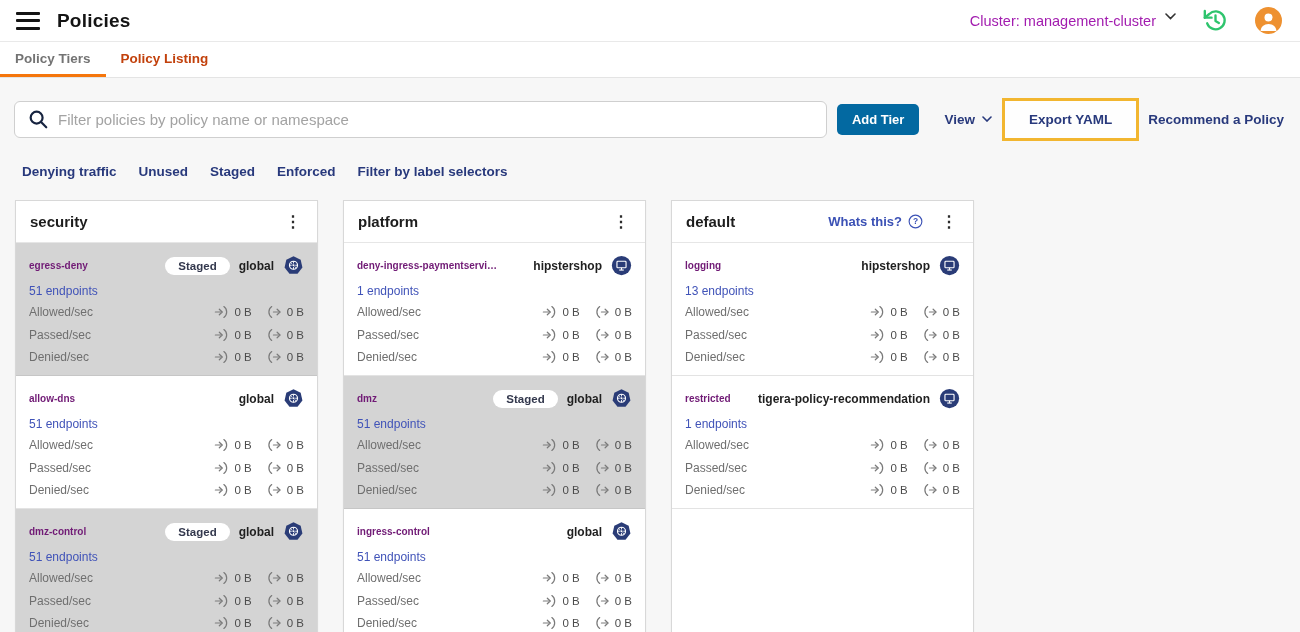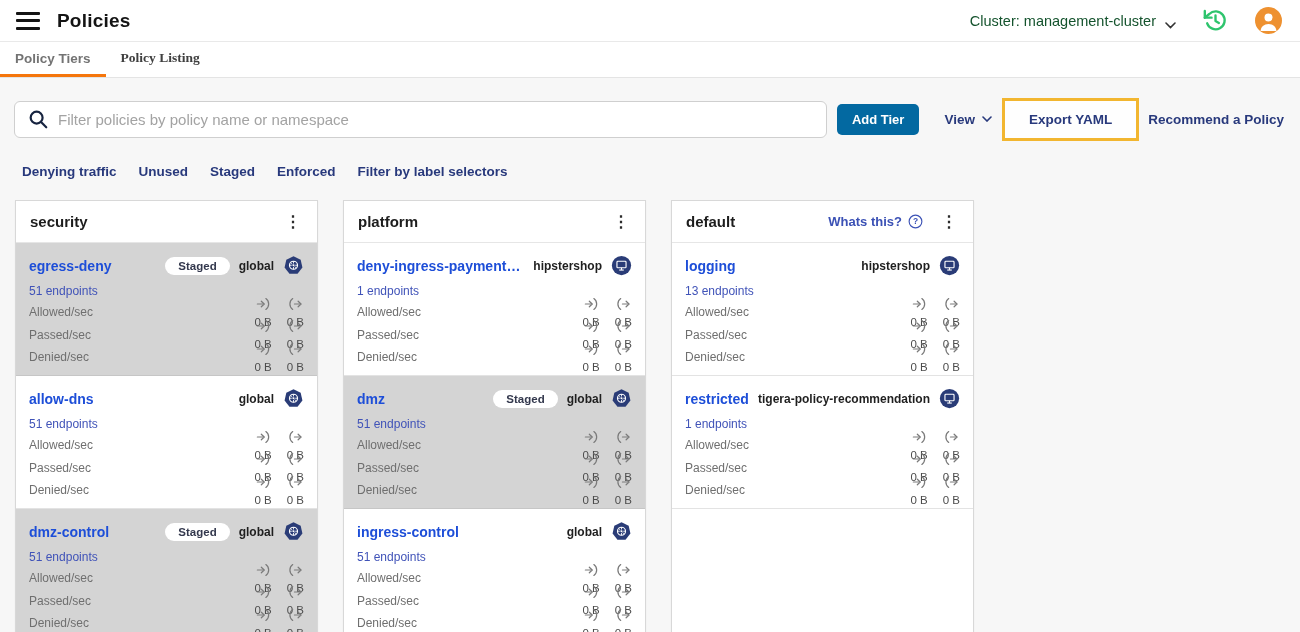--- a/index.html
+++ b/index.html
@@ -13,33 +13,33 @@
   
   .topbar {
     height: 41px; background: #fff;
     display: flex; align-items: center;
     padding: 0 18px 0 16px;
   }
   .hamburger { width: 24px; height: 18px; display: flex; flex-direction: column; justify-content: space-between; cursor: pointer; }
   .hamburger span { display: block; height: 3px; background: #141414; border-radius: 1px; }
   .app-title { font-size: 19px; font-weight: 800; color: #141414; margin-left: 17px; letter-spacing: .2px; }
   .topbar-right { margin-left: auto; display: flex; align-items: center; }
-  .cluster-select { display: flex; align-items: flex-end; gap: 9px; font-size: 14.5px; color: #14532d; cursor: pointer; }
+  .cluster-select { display: flex; align-items: flex-start; gap: 9px; font-size: 14.5px; color: #a21caf; cursor: pointer; }
   .icon-btn { margin-left: 26px; display: flex; align-items: center; cursor: pointer; }
   .avatar-wrap { width: 27px; height: 27px; border-radius: 50%; overflow: hidden; }
 
   
   .tabbar {
     height: 37px; background: #fff;
     border-top: 1px solid #e9e9e9; border-bottom: 1px solid #e4e4e4;
     display: flex; align-items: stretch;
   }
   .tab { display: flex; align-items: center; padding: 0 15px; font-size: 13.5px; font-weight: 700; cursor: pointer; border-bottom: 3px solid transparent; }
   .tab.active { color: #737373; border-bottom-color: #f5760c; }
-  .tab.inactive { color: #404040; font-family: Liberation Serif, serif; }
+  .tab.inactive { color: #c2410c; }
 
   
   .toolbar { display: flex; align-items: center; margin: 17px 16px 0 14px; height: 48px; }
   .search-box {
     width: 813px; height: 37px; background: #fff;
     border: 1px solid #cfcfcf; border-radius: 6px;
     display: flex; align-items: center; padding: 0 12px; gap: 9px;
   }
   .search-box input {
     border: none; outline: none; flex: 1; font-size: 15px;
@@ -75,33 +75,33 @@
     padding: 0 12px 0 14px; border-bottom: 1px solid #e6e6e6; background: #fff;
   }
   .tier-name { font-size: 15px; font-weight: 800; color: #1d1d1d; }
   .tier-header-right { display: flex; align-items: center; gap: 14px; }
   .whats-this { display: flex; align-items: center; gap: 6px; color: #3b51b5; font-size: 13px; font-weight: 600; cursor: pointer; }
   .kebab { font-size: 16px; font-weight: 700; color: #2b2b2b; cursor: pointer; line-height: 1; padding: 2px 4px; }
 
   .policy-card { padding: 12px 13px 11px 13px; border-bottom: 1px solid #e3e3e3; height: 133px; cursor: pointer; background: #fff; }
   .policy-card.staged { background: #d4d4d4; border-bottom-color: #c6c6c6; }
   .card-top { display: flex; align-items: center; }
-  .policy-name { font-size: 14px; font-weight: 700; color: #1d4ed8; white-space: nowrap; overflow: hidden; text-overflow: ellipsis; flex: 1; }
+  .policy-name { font-size: 10px; font-weight: 700; color: #701a75; white-space: nowrap; overflow: hidden; text-overflow: ellipsis; flex: 1; }
   .card-top-right { display: flex; align-items: center; gap: 9px; margin-left: 8px; }
   .staged-pill {
     background: #fff; border-radius: 11px; padding: 3px 13px;
     font-size: 11.5px; font-weight: 600; color: #33384d;
   }
   .scope-label { font-size: 12px; font-weight: 700; color: #1f1f1f; white-space: nowrap; }
   .scope-icon { display: flex; align-items: center; }
   .endpoints { display: inline-block; margin: 8px 0 3px 0; font-size: 12px; color: #4053b8; text-decoration: none; cursor: pointer; }
   .stat-row { display: flex; align-items: center; height: 22.5px; }
   .stat-label { font-size: 12px; color: #6f6f6f; }
   .stat-vals { margin-left: auto; display: flex; align-items: center; gap: 15px; }
-  .stat-pair { display: flex; align-items: center; gap: 5px; flex-direction: column; }
+  .stat-pair { display: flex; align-items: center; gap: 5px; }
   .stat-val { font-size: 11.5px; color: #4c4c4c; }
 
   svg { display: block; }
 </style>
 </head>
 <body>
 
 <header class="topbar">
   <div class="hamburger">
       <span></span>

